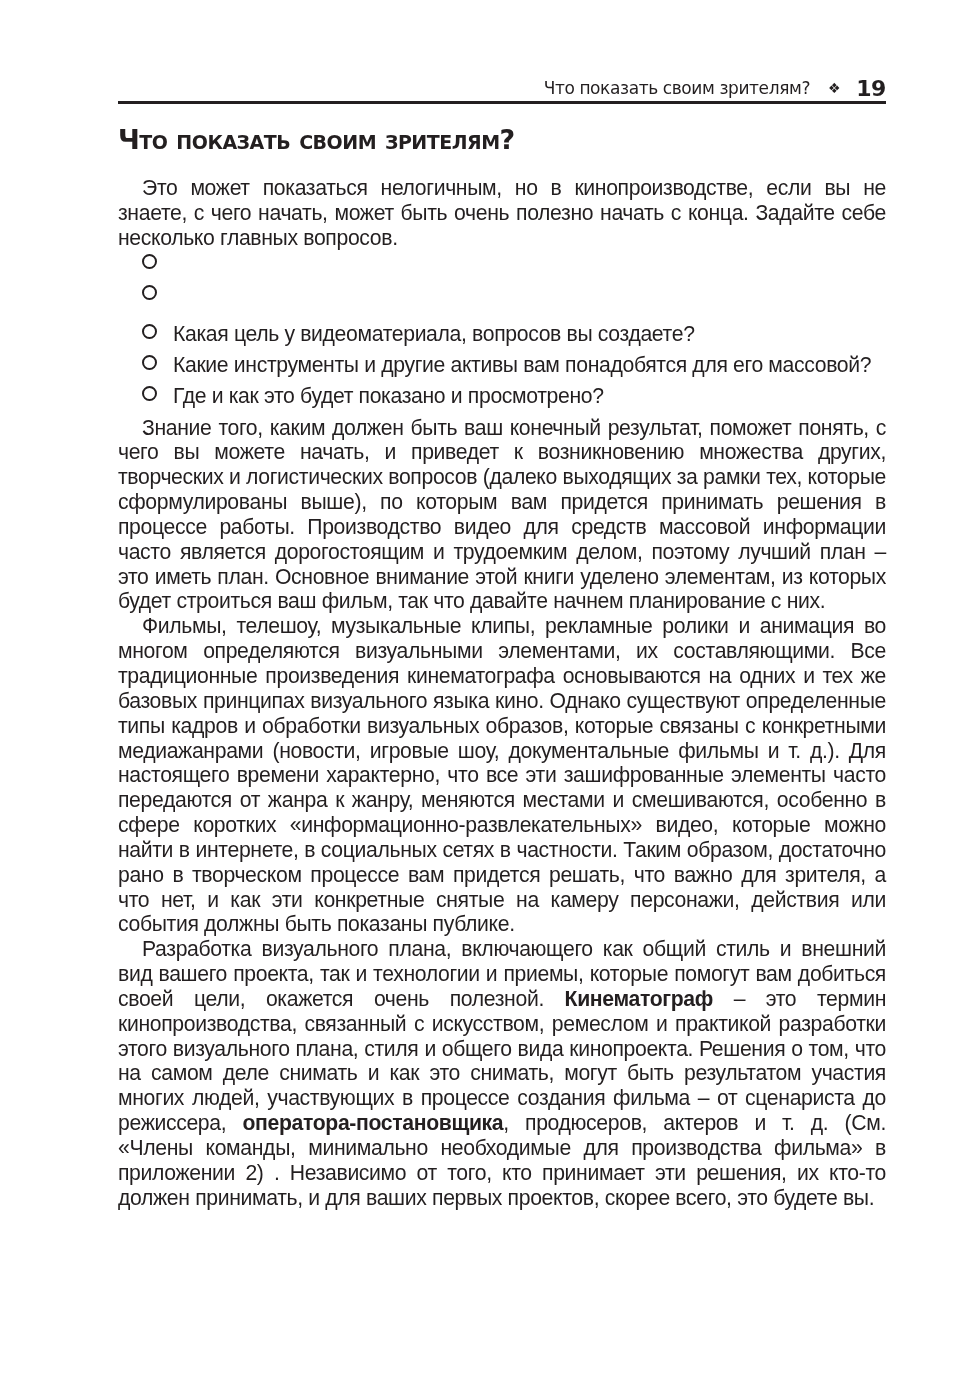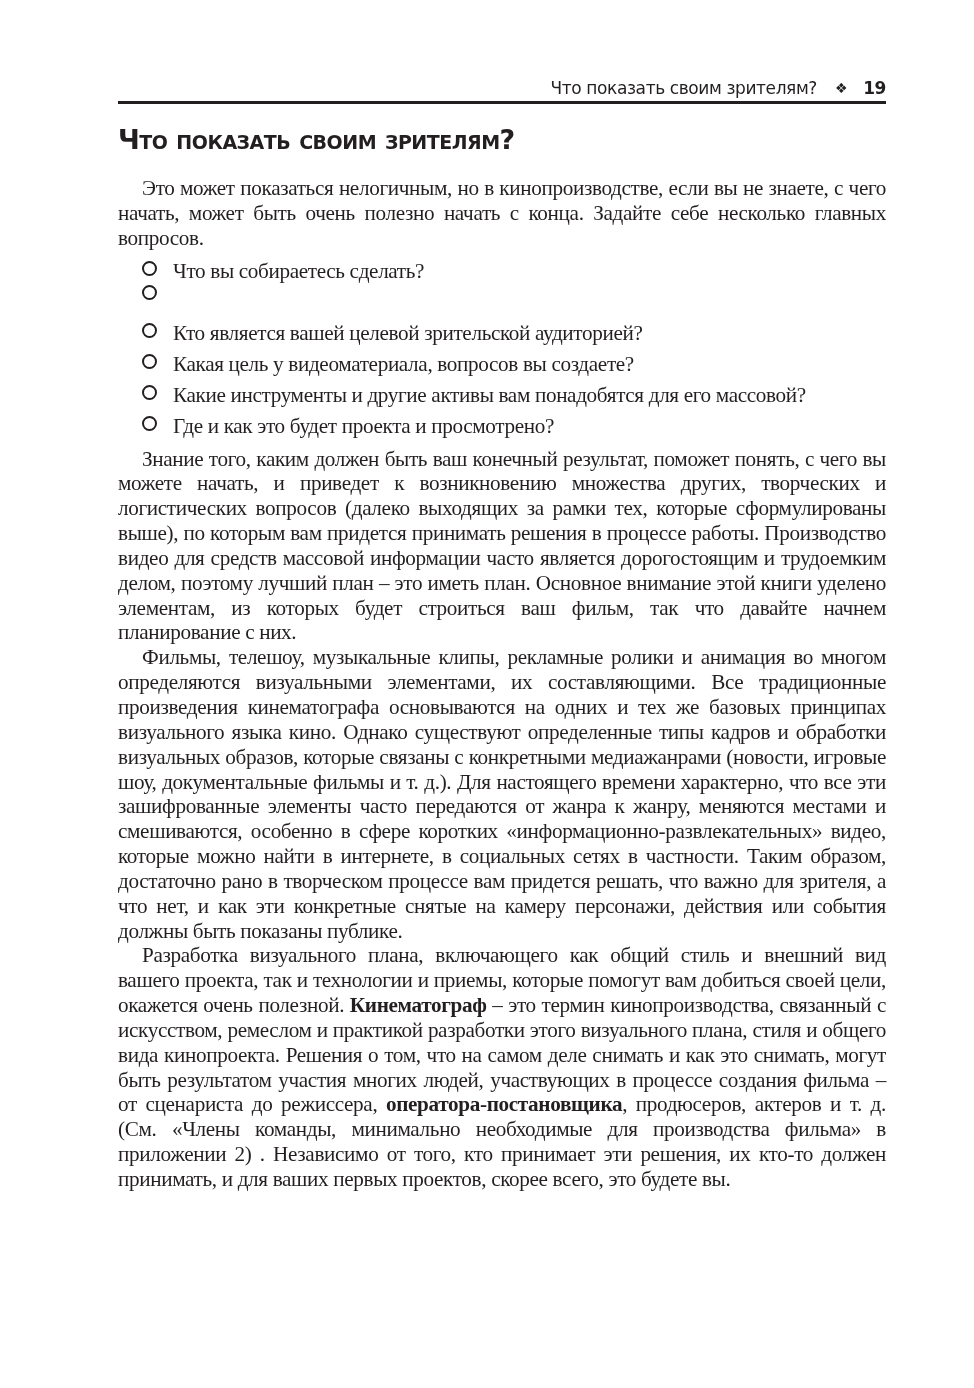--- a/index.html
+++ b/index.html
@@ -34,21 +34,21 @@
       letter-spacing: -0.4px;
       color: #231f20;
     }
     .running-header .ornament {
       margin-left: 18px;
       margin-right: 16px;
       font-size: 14px;
     }
     .running-header .page-num {
       font-weight: bold;
-      font-size: 17px;
+      font-size: 22px;
     }
     .header-rule {
       position: absolute;
       top: 101px;
       left: 0;
       width: 768px;
       height: 3px;
       background: #231f20;
     }
     .section-title {
@@ -61,21 +61,21 @@
       font-size: 27px;
       letter-spacing: -0.5px;
       font-variant: small-caps;
       color: #231f20;
     }
     .body-text {
       position: absolute;
       top: 176px;
       left: 0;
       width: 768px;
-      font-family: Liberation Serif, serif;
+      font-family: Liberation Sans, sans-serif;
       font-size: 21.2px;
       line-height: 24.85px;
       text-align: justify;
       letter-spacing: -0.35px;
       color: #231f20;
     }
     .body-text p {
       margin: 0;
       text-indent: 24px;
     }
@@ -118,40 +118,35 @@
   <div class="header-rule"></div>
 
   <h1 class="section-title">Что показать своим зрителям?</h1>
 
   <div class="body-text">
     <p>Это может показаться нелогичным, но в кинопроизводстве, если вы не знаете, с чего начать, может быть очень полезно начать с конца. Задайте себе несколько главных вопросов.</p>
 
     <ul class="bullet-list">
       <li>
         <span class="bullet"></span>
-        <span>Что вы собираетесь сделать?</span>
       </li>
       <li>
         <span class="bullet"></span>
-      </li>
-      <li>
-        <span class="bullet"></span>
-        <span>Кто является вашей целевой зрительской аудиторией?</span>
       </li>
       <li>
         <span class="bullet"></span>
         <span>Какая цель у видеоматериала, вопросов вы создаете?</span>
       </li>
       <li>
         <span class="bullet"></span>
         <span>Какие инструменты и другие активы вам понадобятся для его массовой?</span>
       </li>
       <li>
         <span class="bullet"></span>
-        <span>Где и как это будет проекта и просмотрено?</span>
+        <span>Где и как это будет показано и просмотрено?</span>
       </li>
     </ul>
 
     <p>Знание того, каким должен быть ваш конечный результат, поможет понять, с чего вы можете начать, и приведет к возникновению множества других, творческих и логистических вопросов (далеко выходящих за рамки тех, которые сформулированы выше), по которым вам придется принимать решения в процессе работы. Производство видео для средств массовой информации часто является дорогостоящим и трудоемким делом, поэтому лучший план – это иметь план. Основное внимание этой книги уделено элементам, из которых будет строиться ваш фильм, так что давайте начнем планирование с них.</p>
     <p>Фильмы, телешоу, музыкальные клипы, рекламные ролики и анимация во многом определяются визуальными элементами, их составляющими. Все традиционные произведения кинематографа основываются на одних и тех же базовых принципах визуального языка кино. Однако существуют определенные типы кадров и обработки визуальных образов, которые связаны с конкретными медиажанрами (новости, игровые шоу, документальные фильмы и т. д.). Для настоящего времени характерно, что все эти зашифрованные элементы часто передаются от жанра к жанру, меняются местами и смешиваются, особенно в сфере коротких «информационно-развлекательных» видео, которые можно найти в интернете, в социальных сетях в частности. Таким образом, достаточно рано в творческом процессе вам придется решать, что важно для зрителя, а что нет, и как эти конкретные снятые на камеру персонажи, действия или события должны быть показаны публике.</p>
     <p><span>Разработка визуального плана, включающего как общий стиль и внешний вид вашего проекта, так и технологии и приемы, которые помогут вам добиться своей цели, окажется очень полезной. </span><b>Кинематограф</b><span> – это термин кинопроизводства, связанный с искусством, ремеслом и практикой разработки этого визуального плана, стиля и общего вида кинопроекта. Решения о том, что на самом деле снимать и как это снимать, могут быть результатом участия многих людей, участвующих в процессе создания фильма – от сценариста до режиссера, </span><b>оператора-постановщика</b><span>, продюсеров, актеров и т. д. (См. «Члены команды, минимально необходимые для производства фильма» в приложении 2) . Независимо от того, кто принимает эти решения, их кто-то должен принимать, и для ваших первых проектов, скорее всего, это будете вы.</span></p>
   </div>
 
 </div>
 

